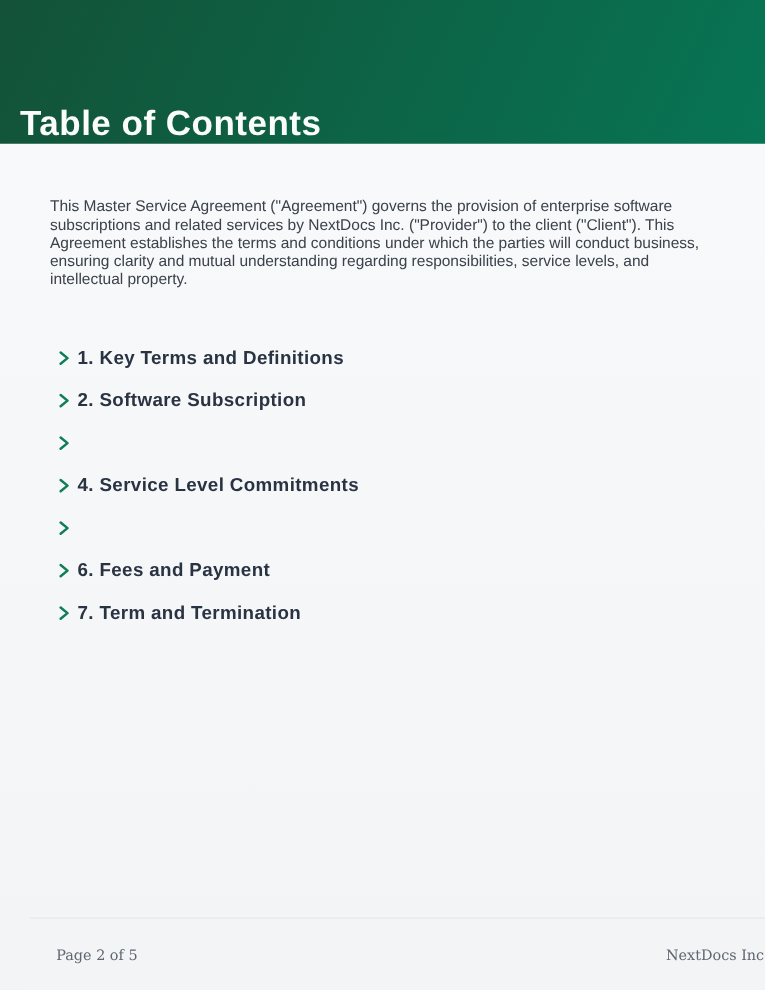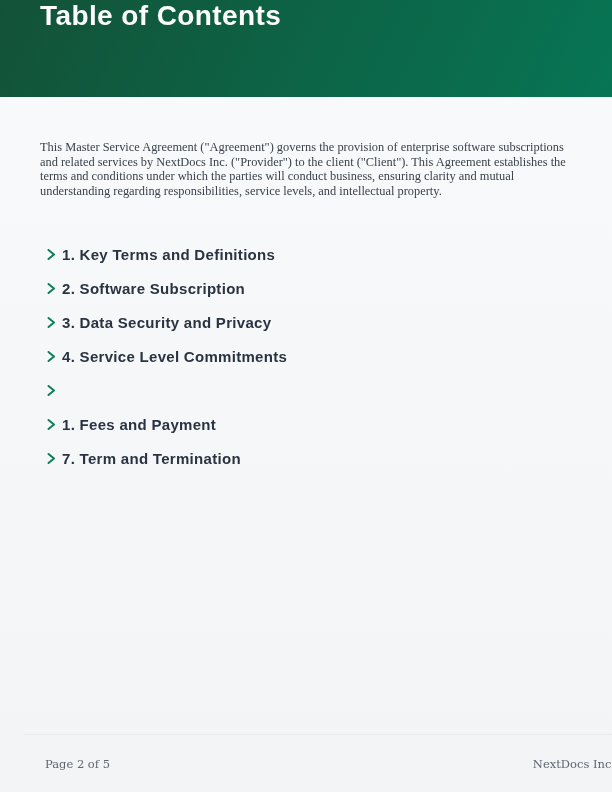--- a/index.html
+++ b/index.html
@@ -19,39 +19,39 @@
   html, body { width: 612px; height: 792px; }
   body {
     position: relative;
     width: 612px;
     height: 792px;
     overflow: hidden;
     background: linear-gradient(180deg, var(--page-bg-top) 0%, var(--page-bg-bottom) 100%);
     font-family: "Liberation Sans", sans-serif;
   }
   .header-banner {
-    height: 97px;
+    height: 115px;
     background: linear-gradient(115deg, var(--header-grad-left) 0%, var(--header-grad-right) 100%);
     display: flex;
-    align-items: flex-start;
-    padding-left: 40px;
+    align-items: flex-end;
+    padding-left: 16px;
   }
   .page-title {
     color: var(--title-color);
     font-size: 28px;
     font-weight: 700;
     letter-spacing: 0.4px;
   }
   .content {
     padding: 0 42px 0 40px;
   }
   .intro-text {
     margin-top: 43px;
     width: 530px;
-    font-family: Liberation Serif, serif;
+    font-family: Liberation Sans, sans-serif;
     font-size: 12.4px;
     line-height: 14.6px;
     color: var(--body-text);
   }
   .toc-list {
     margin-top: 39px;
     list-style: none;
   }
   .toc-row {
     height: 34px;
@@ -120,41 +120,40 @@
       <svg class="chevron" viewBox="0 0 14 15">
         <polyline points="4.5,3 10,7.5 4.5,12"></polyline>
       </svg>
       <span class="toc-label">2. Software Subscription</span>
     </li>
 
     <li class="toc-row">
       <svg class="chevron" viewBox="0 0 14 15">
         <polyline points="4.5,3 10,7.5 4.5,12"></polyline>
       </svg>
-      <span class="toc-label">3. Data Security and Privacy</span>
     </li>
 
     <li class="toc-row">
       <svg class="chevron" viewBox="0 0 14 15">
         <polyline points="4.5,3 10,7.5 4.5,12"></polyline>
       </svg>
       <span class="toc-label">4. Service Level Commitments</span>
     </li>
 
     <li class="toc-row">
       <svg class="chevron" viewBox="0 0 14 15">
         <polyline points="4.5,3 10,7.5 4.5,12"></polyline>
       </svg>
     </li>
 
     <li class="toc-row">
       <svg class="chevron" viewBox="0 0 14 15">
         <polyline points="4.5,3 10,7.5 4.5,12"></polyline>
       </svg>
-      <span class="toc-label">1. Fees and Payment</span>
+      <span class="toc-label">6. Fees and Payment</span>
     </li>
 
     <li class="toc-row">
       <svg class="chevron" viewBox="0 0 14 15">
         <polyline points="4.5,3 10,7.5 4.5,12"></polyline>
       </svg>
       <span class="toc-label">7. Term and Termination</span>
     </li>
 
   </ul>

